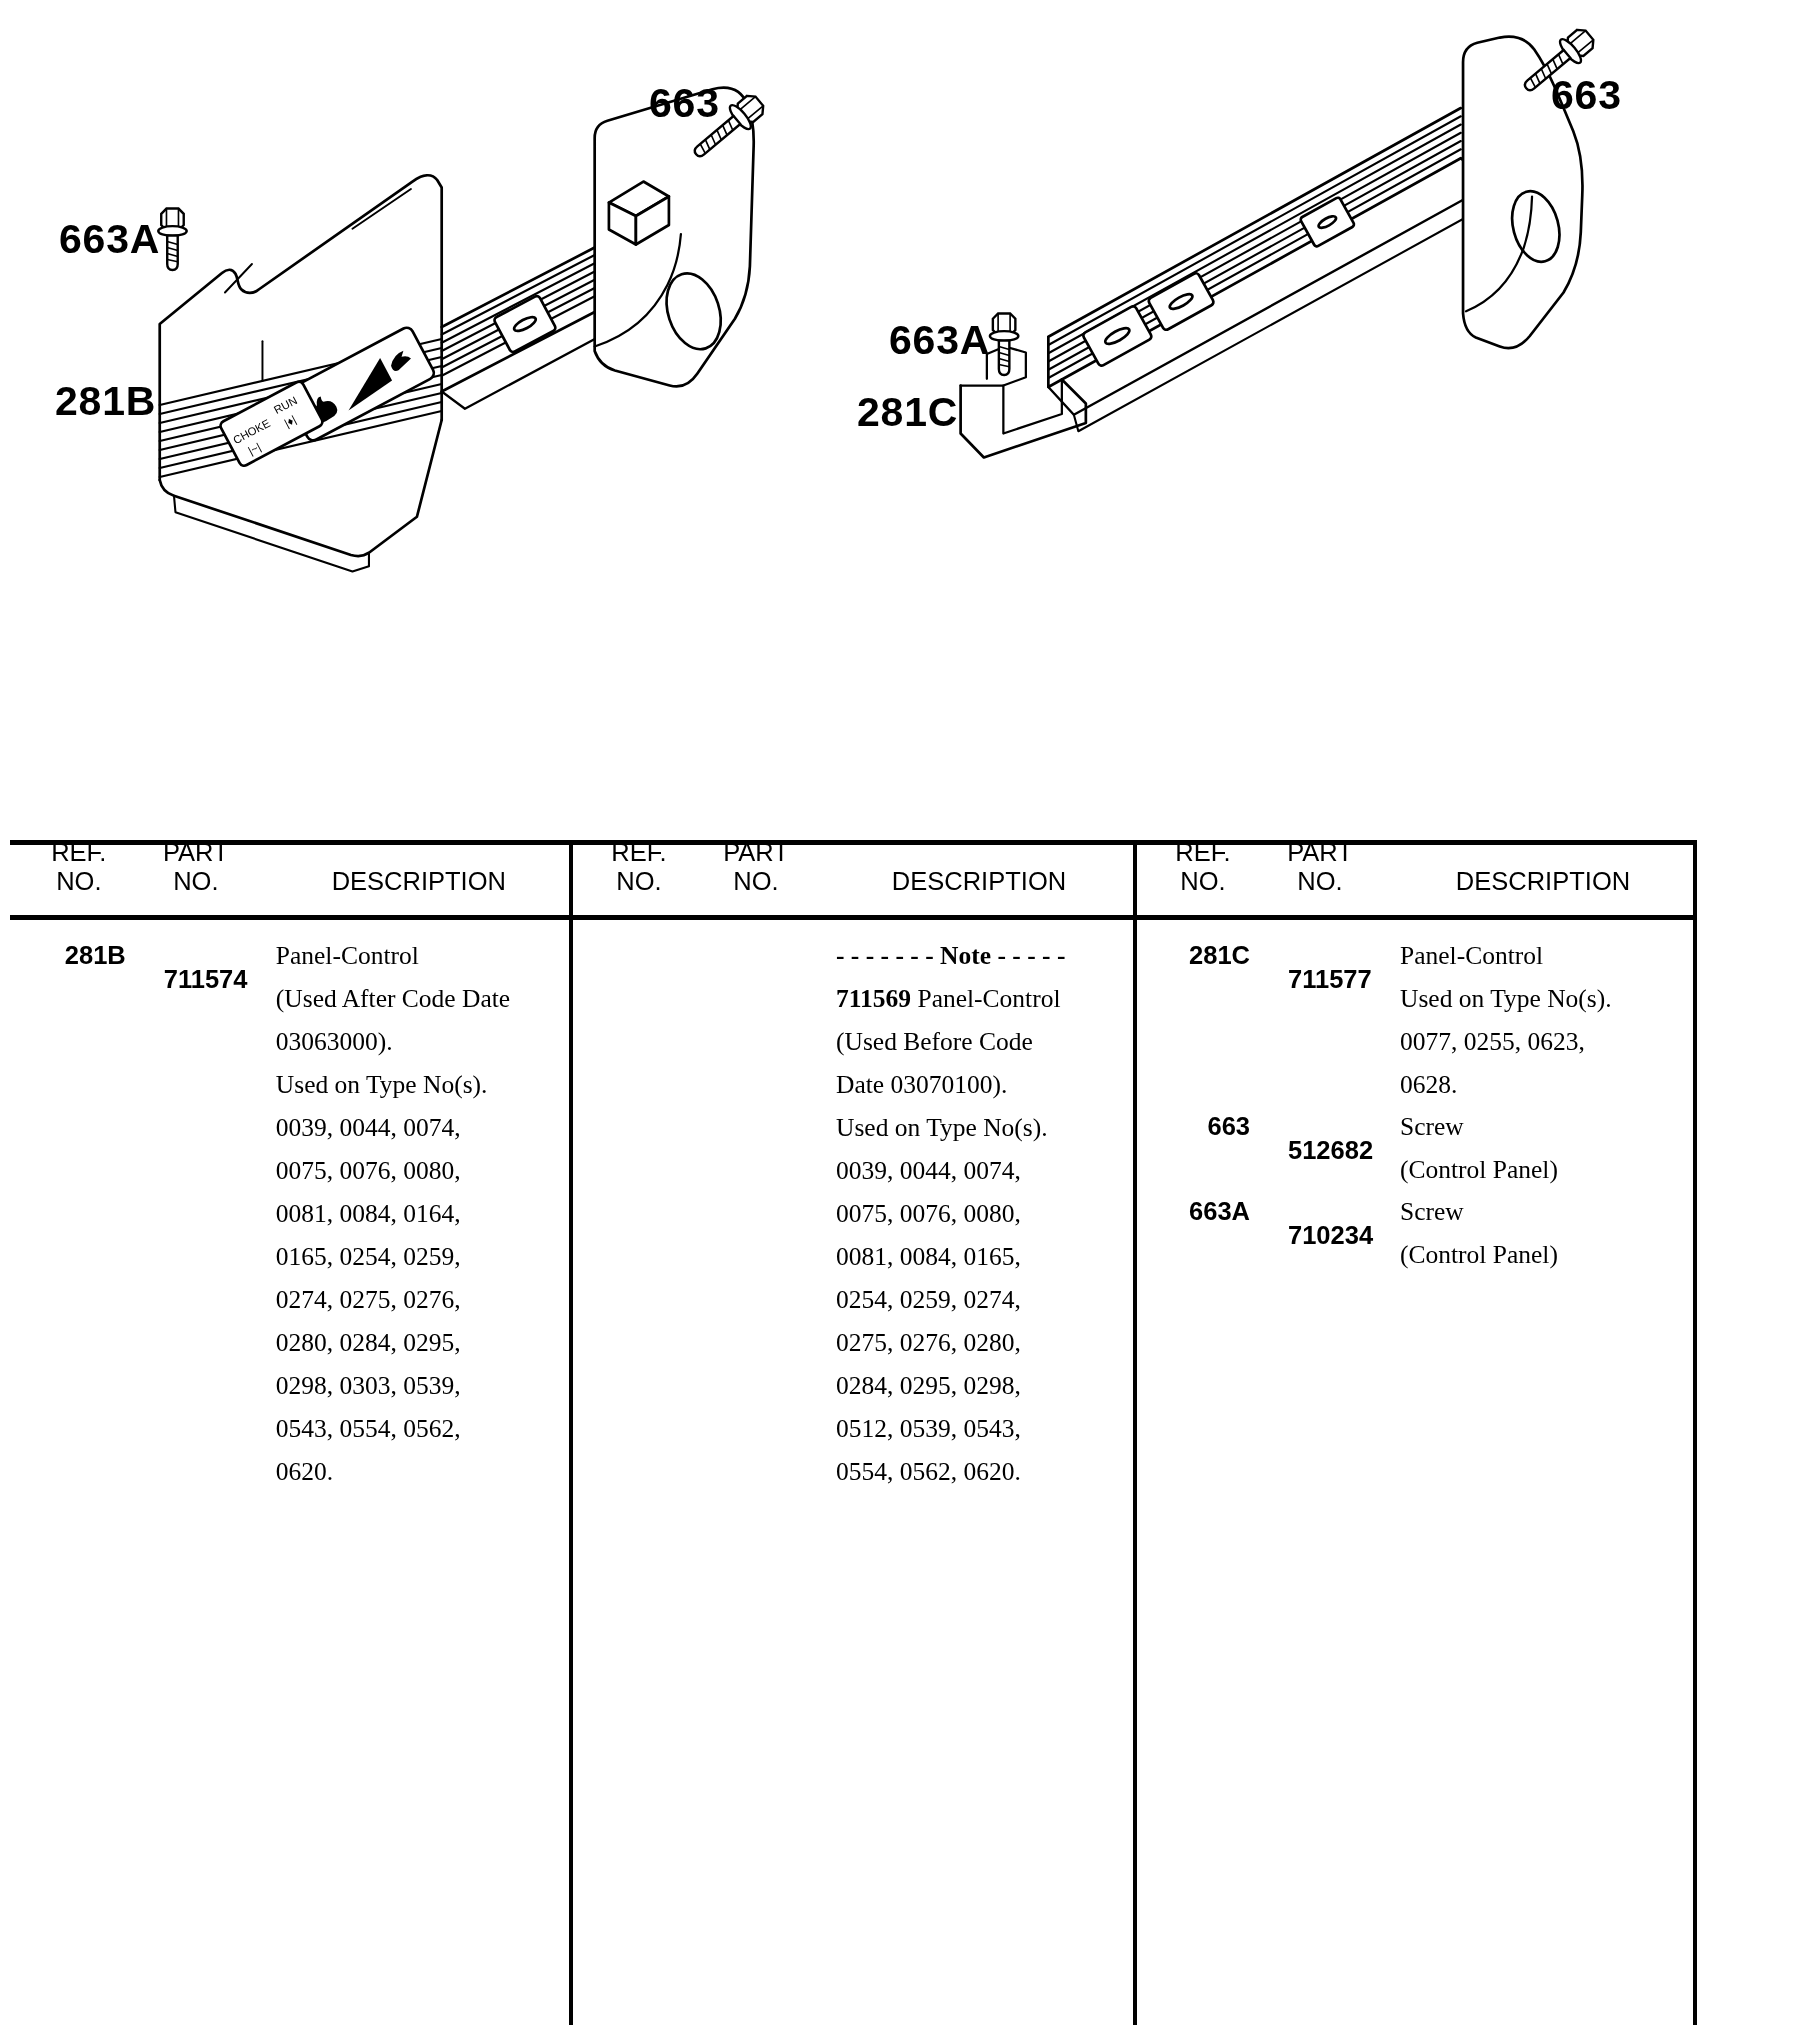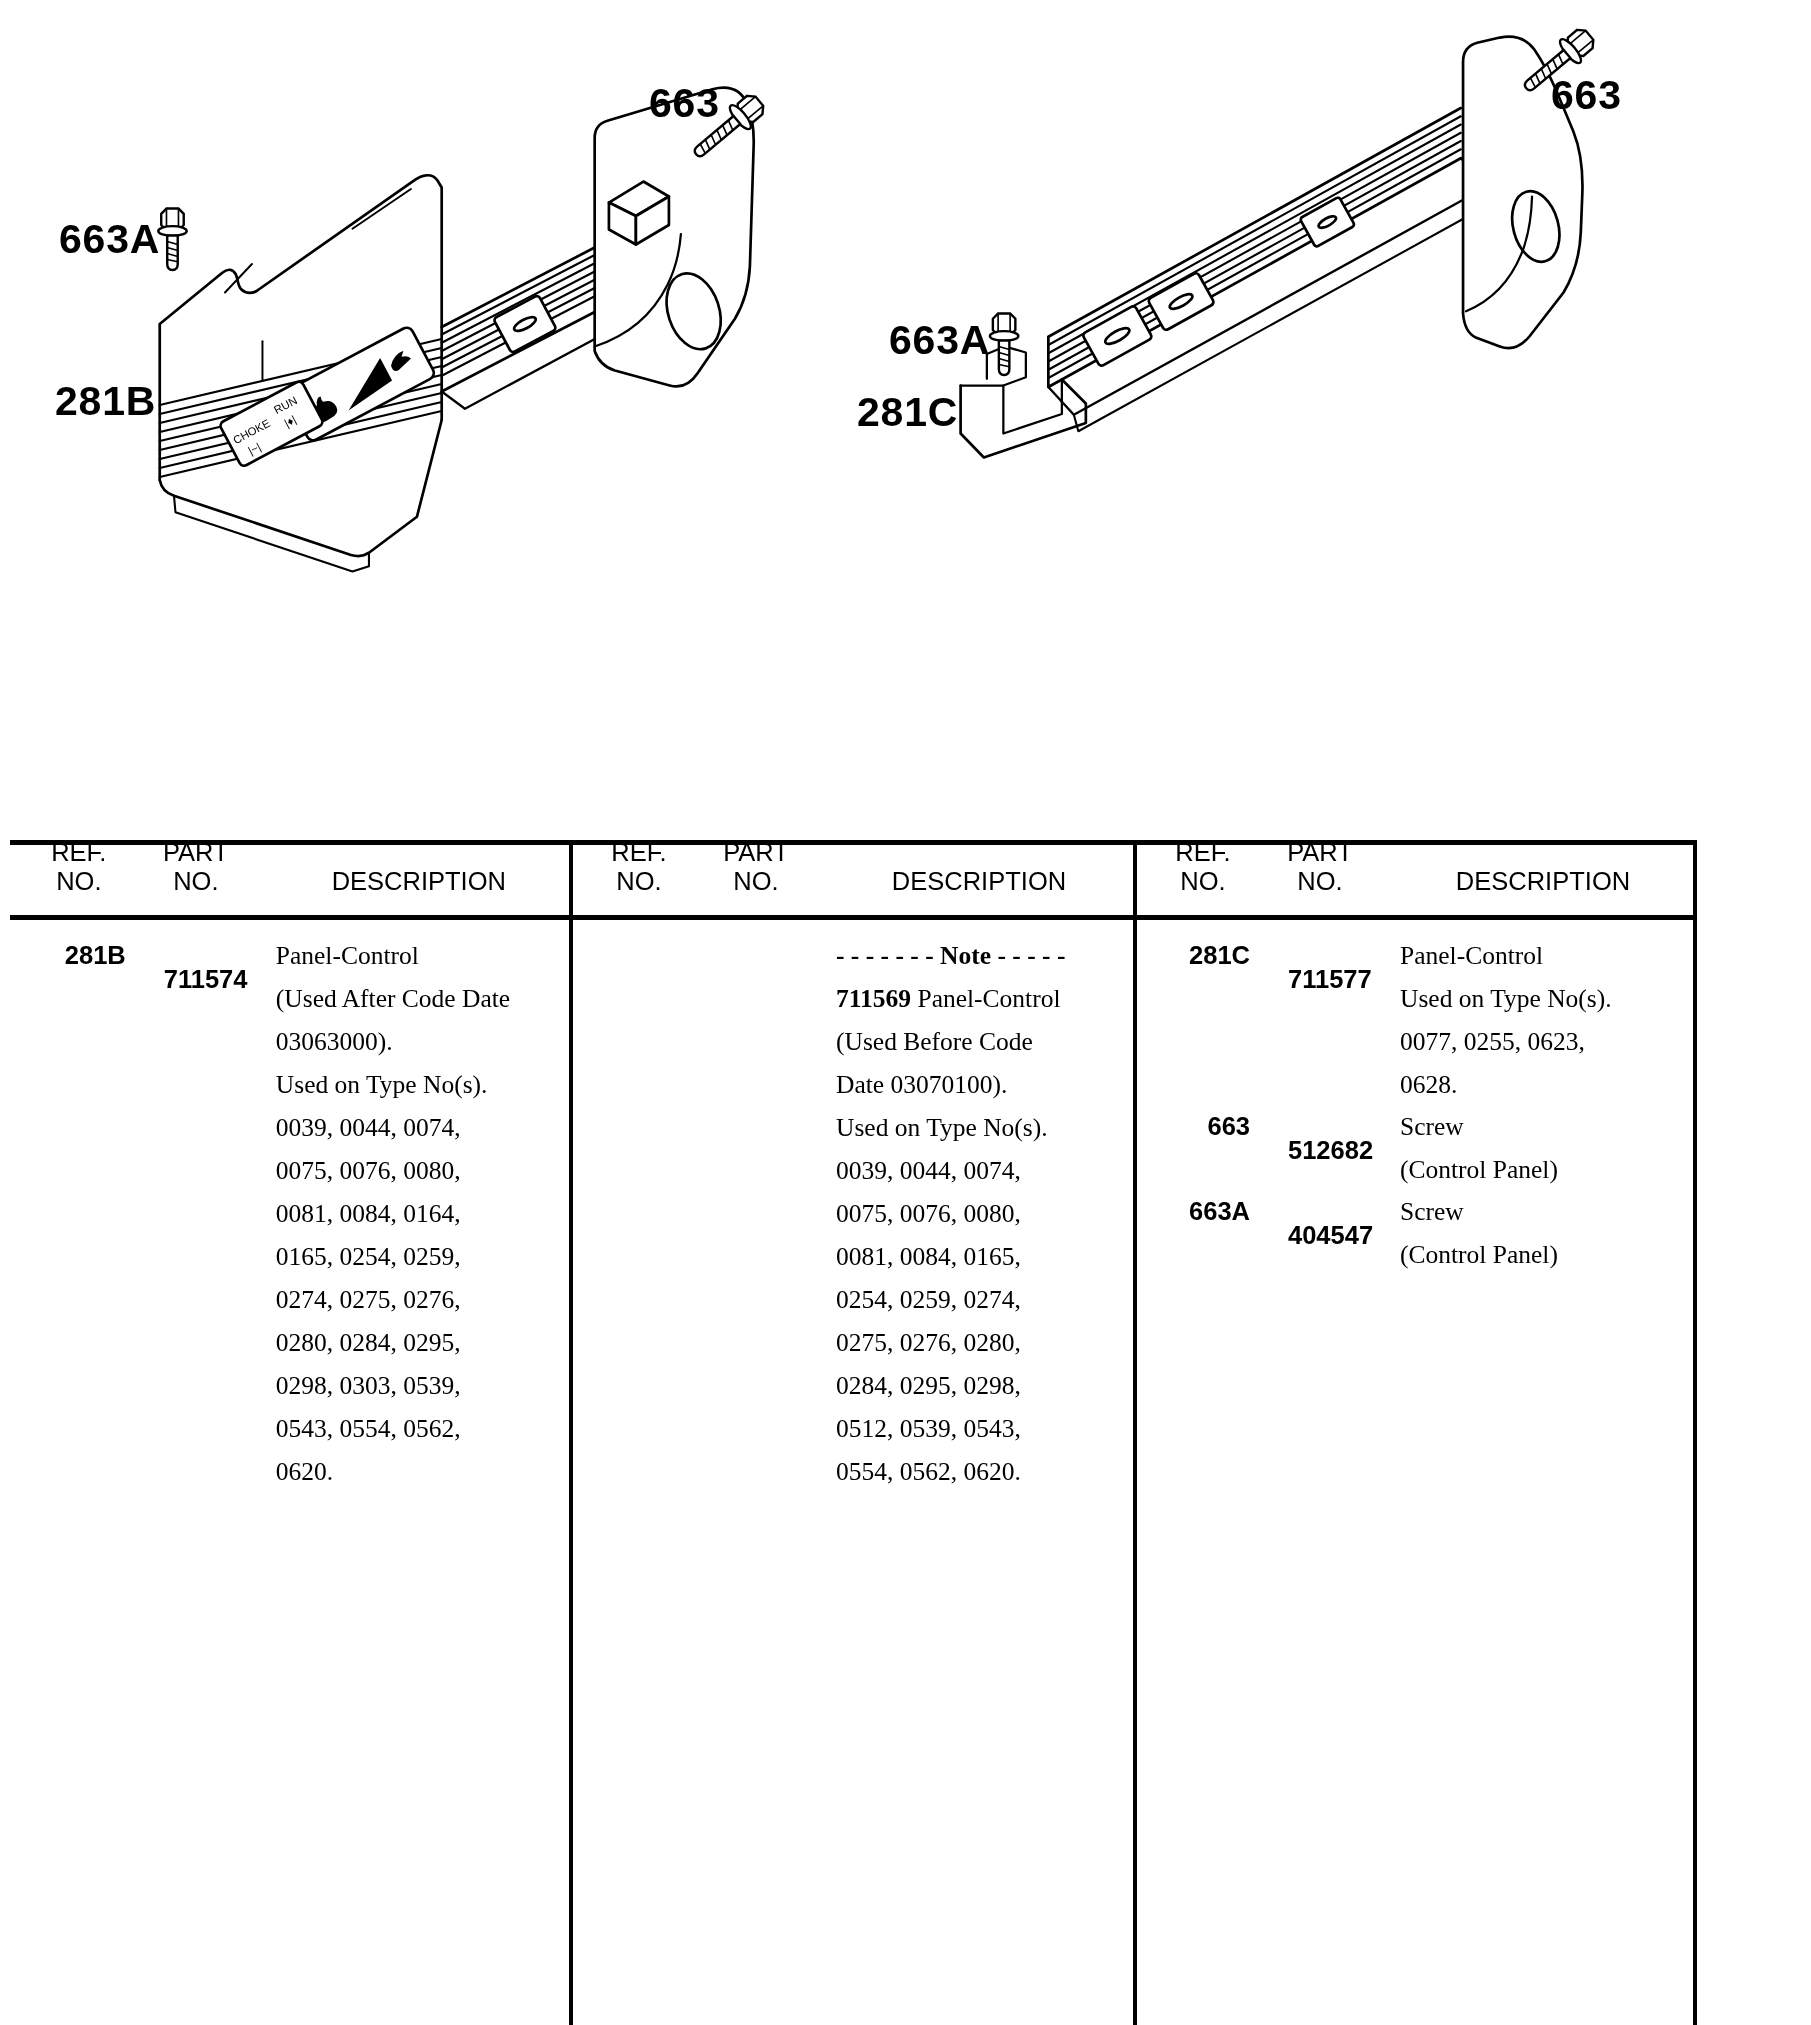--- a/index.html
+++ b/index.html
@@ -241,21 +241,21 @@
       <div class="entry" style="left: 1134px; top: 1105px;">
         <div class="c-ref">663</div>
         <div class="c-part">512682</div>
         <div class="c-desc">
           <div class="dline">Screw</div>
           <div class="dline">(Control Panel)</div>
         </div>
       </div>
       <div class="entry" style="left: 1134px; top: 1190px;">
         <div class="c-ref">663A</div>
-        <div class="c-part">404547</div>
+        <div class="c-part">710234</div>
         <div class="c-desc">
           <div class="dline">Screw</div>
           <div class="dline">(Control Panel)</div>
         </div>
       </div>
     </div>
 
 </div>
 
 

